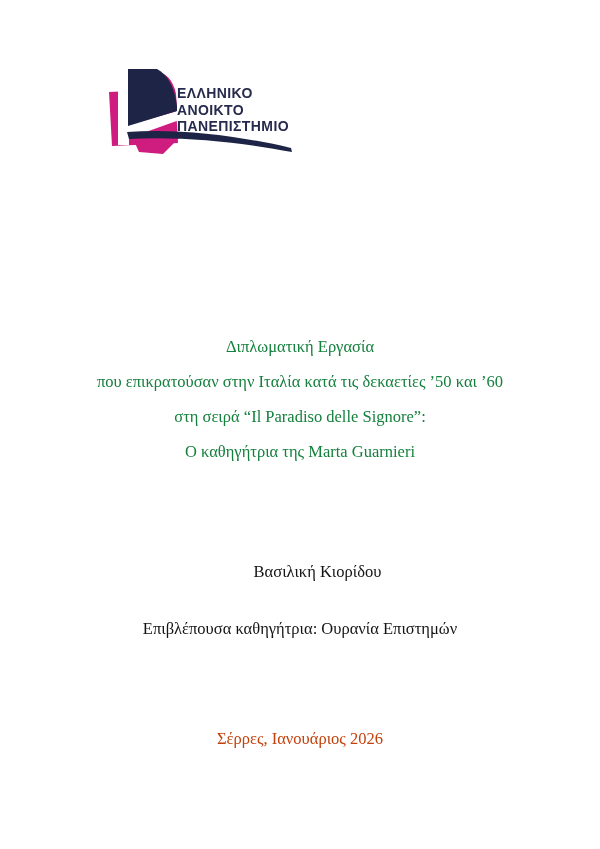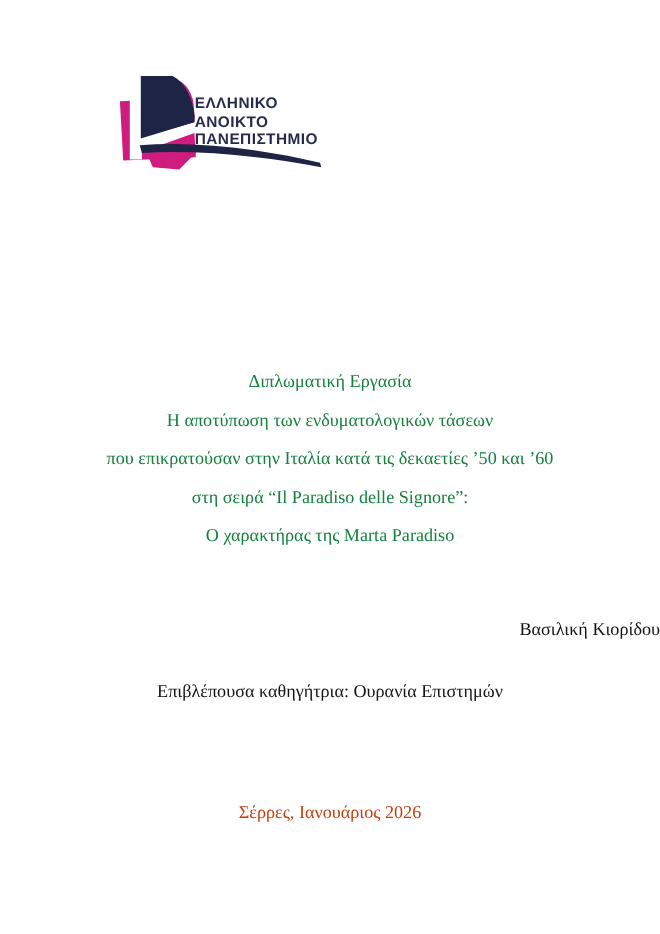--- a/index.html
+++ b/index.html
@@ -64,21 +64,21 @@
     text-align: center;
     font-size: 16.5px;
     line-height: 35px;
     color: #15803d;
   }
   .author-line {
     position: absolute;
     top: 562px;
     left: 0;
     right: 0;
-    text-align: right;
+    text-align: center;
     font-size: 16.5px;
     line-height: 20px;
     color: #141414;
     padding-left: 35px;
   }
   .supervisor-line {
     position: absolute;
     top: 619px;
     left: 0;
     right: 0;
@@ -123,24 +123,23 @@
     <div class="logo-text">
       <div>ΕΛΛΗΝΙΚΟ</div>
       <div>ΑΝΟΙΚΤΟ</div>
       <div>ΠΑΝΕΠΙΣΤΗΜΙΟ</div>
     </div>
   </div>
 
 
   <div class="thesis-block">
     <div>Διπλωματική Εργασία</div>
-    <div>Η αποτύπωση των ενδυματολογικών τάσεων</div>
     <div>που επικρατούσαν στην Ιταλία κατά τις δεκαετίες ’50 και ’60</div>
     <div>στη σειρά “Il Paradiso delle Signore”:</div>
-    <div>Ο χαρακτήρας της Marta Paradiso</div>
+    <div>Ο καθηγήτρια της Marta Guarnieri</div>
   </div>
 
   <div class="author-line">Βασιλική Κιορίδου</div>
 
   <div class="supervisor-line">Επιβλέπουσα καθηγήτρια: Ουρανία Επιστημών</div>
 
   <div class="date-line">Σέρρες, Ιανουάριος 2026</div>
 
 </div>
 

